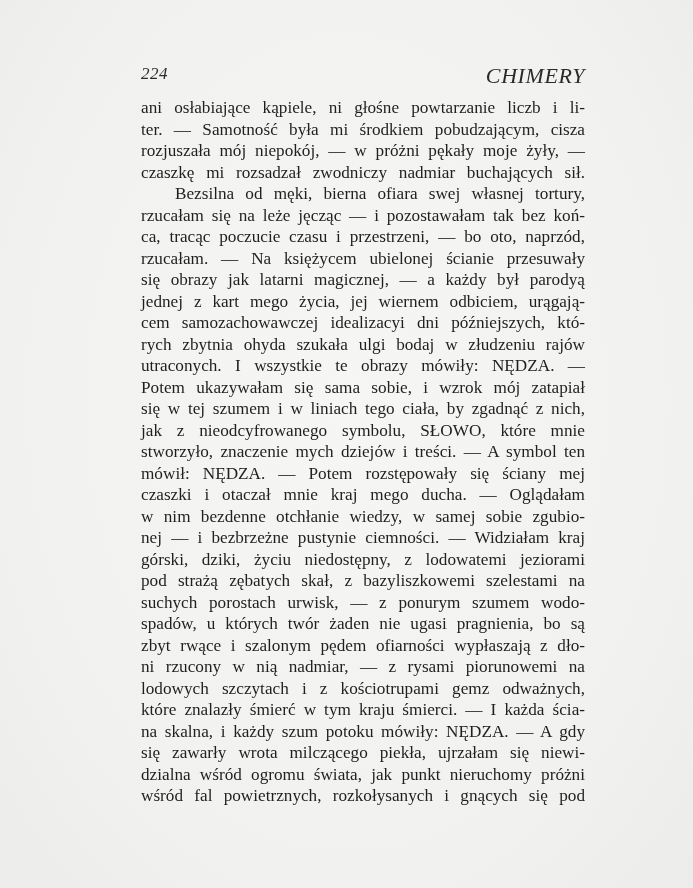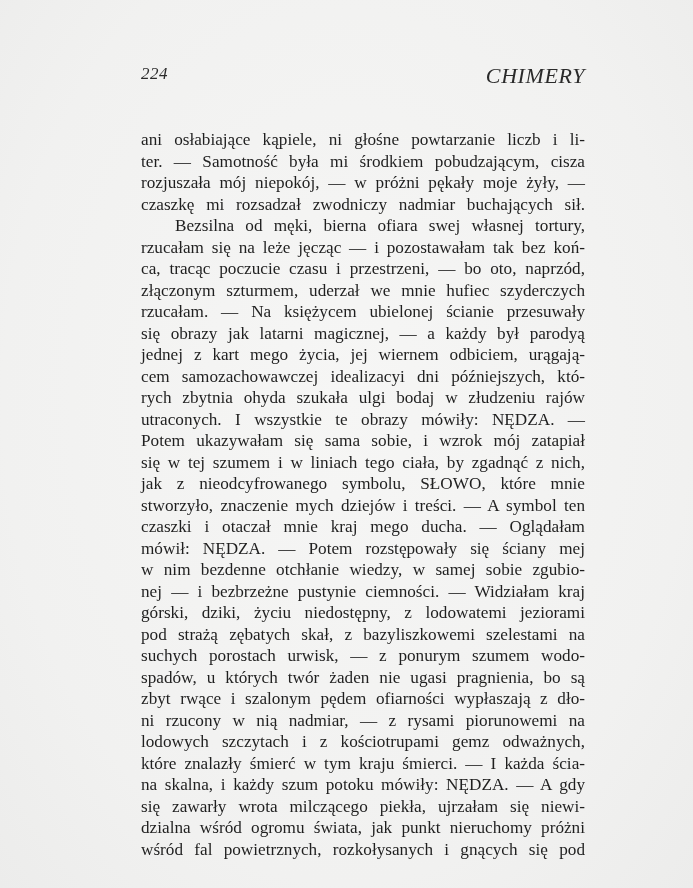--- a/index.html
+++ b/index.html
@@ -45,21 +45,20 @@
       font-style: italic;
       font-size: 22px;
       letter-spacing: 0.6px;
       color: #2a2a2a;
     }
     .body-text {
       position: absolute;
       left: 141px;
       top: 97px;
       width: 444px;
-      margin-top: 32px;
     }
     .line {
       display: block;
       height: 21.5px;
       line-height: 21.5px;
       font-size: 17.2px;
       white-space: nowrap;
       text-align: justify;
       text-align-last: justify;
       color: #1f1f1f;
@@ -81,33 +80,32 @@
   </div>
 
   <div class="body-text">
     <span class="line">ani osłabiające kąpiele, ni głośne powtarzanie liczb i li-</span>
     <span class="line">ter. — Samotność była mi środkiem pobudzającym, cisza</span>
     <span class="line">rozjuszała mój niepokój, — w próżni pękały moje żyły, —</span>
     <span class="line">czaszkę mi rozsadzał zwodniczy nadmiar buchających sił.</span>
     <span class="line indent">Bezsilna od męki, bierna ofiara swej własnej tortury,</span>
     <span class="line">rzucałam się na leże jęcząc — i pozostawałam tak bez koń-</span>
     <span class="line">ca, tracąc poczucie czasu i przestrzeni, — bo oto, naprzód,</span>
-    <span class="line">złączonym szturmem, uderzał we mnie hufiec szyderczych</span>
     <span class="line">rzucałam. — Na księżycem ubielonej ścianie przesuwały</span>
     <span class="line">się obrazy jak latarni magicznej, — a każdy był parodyą</span>
     <span class="line">jednej z kart mego życia, jej wiernem odbiciem, urągają-</span>
     <span class="line">cem samozachowawczej idealizacyi dni późniejszych, któ-</span>
     <span class="line">rych zbytnia ohyda szukała ulgi bodaj w złudzeniu rajów</span>
     <span class="line">utraconych. I wszystkie te obrazy mówiły: NĘDZA. —</span>
     <span class="line">Potem ukazywałam się sama sobie, i wzrok mój zatapiał</span>
     <span class="line">się w tej szumem i w liniach tego ciała, by zgadnąć z nich,</span>
     <span class="line">jak z nieodcyfrowanego symbolu, SŁOWO, które mnie</span>
     <span class="line">stworzyło, znaczenie mych dziejów i treści. — A symbol ten</span>
+    <span class="line">mówił: NĘDZA. — Potem rozstępowały się ściany mej</span>
     <span class="line">czaszki i otaczał mnie kraj mego ducha. — Oglądałam</span>
-    <span class="line">mówił: NĘDZA. — Potem rozstępowały się ściany mej</span>
     <span class="line">w nim bezdenne otchłanie wiedzy, w samej sobie zgubio-</span>
     <span class="line">nej — i bezbrzeżne pustynie ciemności. — Widziałam kraj</span>
     <span class="line">górski, dziki, życiu niedostępny, z lodowatemi jeziorami</span>
     <span class="line">pod strażą zębatych skał, z bazyliszkowemi szelestami na</span>
     <span class="line">suchych porostach urwisk, — z ponurym szumem wodo-</span>
     <span class="line">spadów, u których twór żaden nie ugasi pragnienia, bo są</span>
     <span class="line">zbyt rwące i szalonym pędem ofiarności wypłaszają z dło-</span>
     <span class="line">ni rzucony w nią nadmiar, — z rysami piorunowemi na</span>
     <span class="line">lodowych szczytach i z kościotrupami gemz odważnych,</span>
     <span class="line">które znalazły śmierć w tym kraju śmierci. — I każda ścia-</span>

